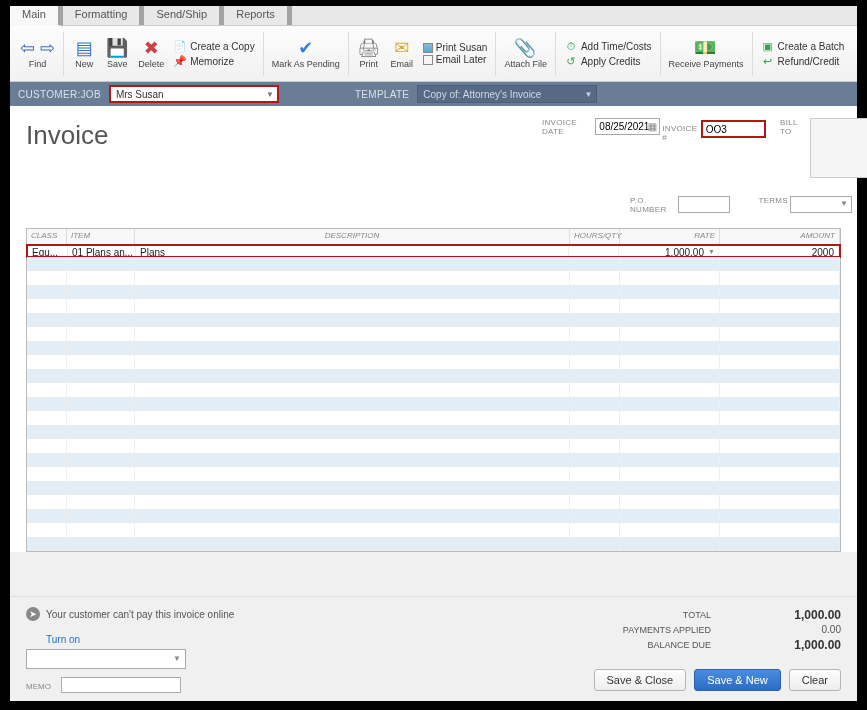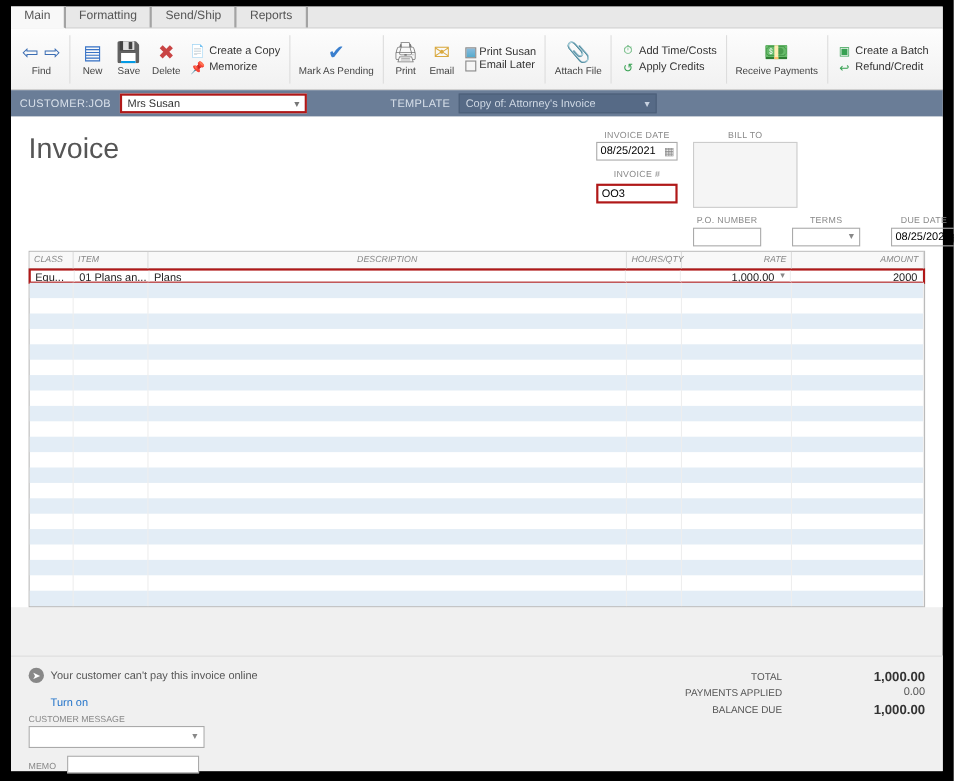--- a/index.html
+++ b/index.html
@@ -1,21 +1,21 @@
 <!DOCTYPE html>
 <html><head>
 <meta charset="utf-8">
 <style>
   * { box-sizing: border-box; margin: 0; padding: 0; font-family: Arial, sans-serif; }
   body { background: #000; width: 867px; height: 710px; overflow: hidden; }
   .app { background: #f0f0f0; width: 847px; height: 695px; margin: 6px 10px; position: relative; }
   
   
   .tabstrip { height: 20px; background: #e8e8e8; display: flex; border-bottom: 1px solid #ccc; }
-  .tab { padding: 2px 12px; font-size: 11px; color: #555; border-right: 2px solid #a3a3a3; cursor: pointer; }
+  .tab { padding: 2px 12px; font-size: 11px; color: #555; border-right: 5px solid #a3a3a3; cursor: pointer; }
   .tab.active { background: #f8f8f8; border-bottom: 1px solid #f8f8f8; margin-bottom: -1px; }
   
   
   .toolbar { height: 56px; background: linear-gradient(#fdfdfd,#f1f1f1); border-bottom: 1px solid #ccc; display: flex; align-items: center; padding: 0 6px; gap: 1px; }
   .tool { display: flex; flex-direction: column; align-items: center; padding: 2px 4px; font-size: 9px; color: #444; cursor: pointer; min-width: 32px; }
   .tool .glyph { font-size: 18px; line-height: 20px; }
   .tool .lbl { font-size: 9px; margin-top: 1px; text-align: center; line-height: 10px; }
   .toolgroup { display: flex; flex-direction: column; gap: 1px; padding: 0 4px; }
   .minitool { display: flex; align-items: center; gap: 3px; font-size: 10px; color: #333; cursor: pointer; }
   .miniglyph { width: 14px; height: 14px; display: inline-flex; align-items: center; justify-content: center; font-size: 11px; }
@@ -28,21 +28,21 @@
   .custsel { background: #fff; color: #333; border: 2px solid #b01818; height: 18px; width: 170px; display: flex; align-items: center; padding: 0 5px; font-size: 10px; position: relative; }
   .custsel .dd { position: absolute; right: 3px; color: #777; font-size: 8px; }
   .tmplsel { background: #566a86; color: #cfd8e4; border: 1px solid #4c5f79; height: 18px; width: 180px; display: flex; align-items: center; padding: 0 5px; font-size: 10px; position: relative; }
   .tmplsel .dd { position: absolute; right: 4px; color: #c8d2e0; font-size: 8px; }
   
   
   .main { padding: 14px 16px 8px 16px; background: #fff; height: 446px; position: relative; }
   .title { font-size: 26px; color: #555; font-weight: 300; }
   
   .headerfields { position: absolute; top: 12px; left: 532px; display: flex; gap: 14px; }
-  .fieldcol { display: flex; flex-direction: column; gap: 2px; text-align: center; }
+  .fieldcol { display: flex; flex-direction: row; gap: 2px; }
   .fieldlabel { font-size: 8px; color: #888; letter-spacing: 0.3px; }
   .dateinput { border: 1px solid #aaa; height: 17px; width: 74px; font-size: 10px; padding: 0 3px; display: flex; align-items: center; position: relative; }
   .dateinput .cal { position: absolute; right: 2px; font-size: 10px; color: #888; }
   .invno { border: 2px solid #b01818; height: 18px; width: 74px; font-size: 10px; padding: 0 3px; display: flex; align-items: center; margin-top: 2px; }
   .billto { border: 1px solid #ccc; background: #f5f5f5; width: 95px; height: 60px; }
   
   .rowfields { position: absolute; top: 90px; left: 620px; display: flex; gap: 28px; }
   .smallsel { border: 1px solid #aaa; height: 17px; width: 62px; font-size: 10px; position: relative; }
   .smallsel .dd { position: absolute; right: 3px; top: 2px; color: #888; font-size: 8px; }
   .dueinput { border: 1px solid #aaa; height: 17px; width: 60px; font-size: 10px; padding: 0 3px; display: flex; align-items: center; position: relative; }
@@ -424,21 +424,20 @@
     </div>
   </div>
 
   <div class="bottom">
     <div class="onlinepay">
       <span class="payicon">➤</span>
       <span>Your customer can't pay this invoice online</span>
     </div>
     <div class="turnon">Turn on</div>
     <div class="custmsg">
-      <div class="msglabel">CUSTOMER MESSAGE</div>
       <div class="msgsel">
           <span class="dd">▼</span>
         </div>
     </div>
     <div style="margin-top:6px;">
       <span class="memolab">MEMO</span>
       <span class="memoin"></span>
     </div>
 
     <div class="totals">
@@ -449,14 +448,19 @@
       <div class="row">
           <span class="lab">PAYMENTS APPLIED</span>
           <span class="val">0.00</span>
         </div>
       <div class="row">
           <span class="lab">BALANCE DUE</span>
           <span class="val bold">1,000.00</span>
         </div>
     </div>
 
+    <div class="actions">
+      <div class="btn">Save &amp; Close</div>
+      <div class="btn primary">Save &amp; New</div>
+      <div class="btn">Clear</div>
+    </div>
   </div>
 </div>
 
 </body></html>

